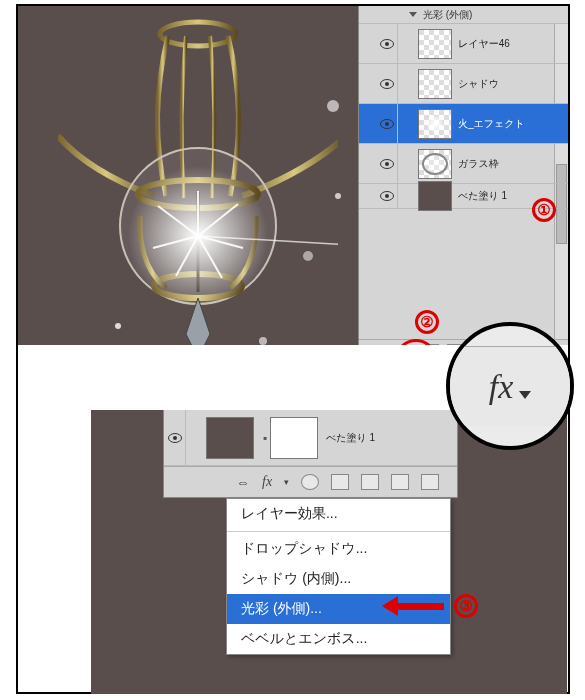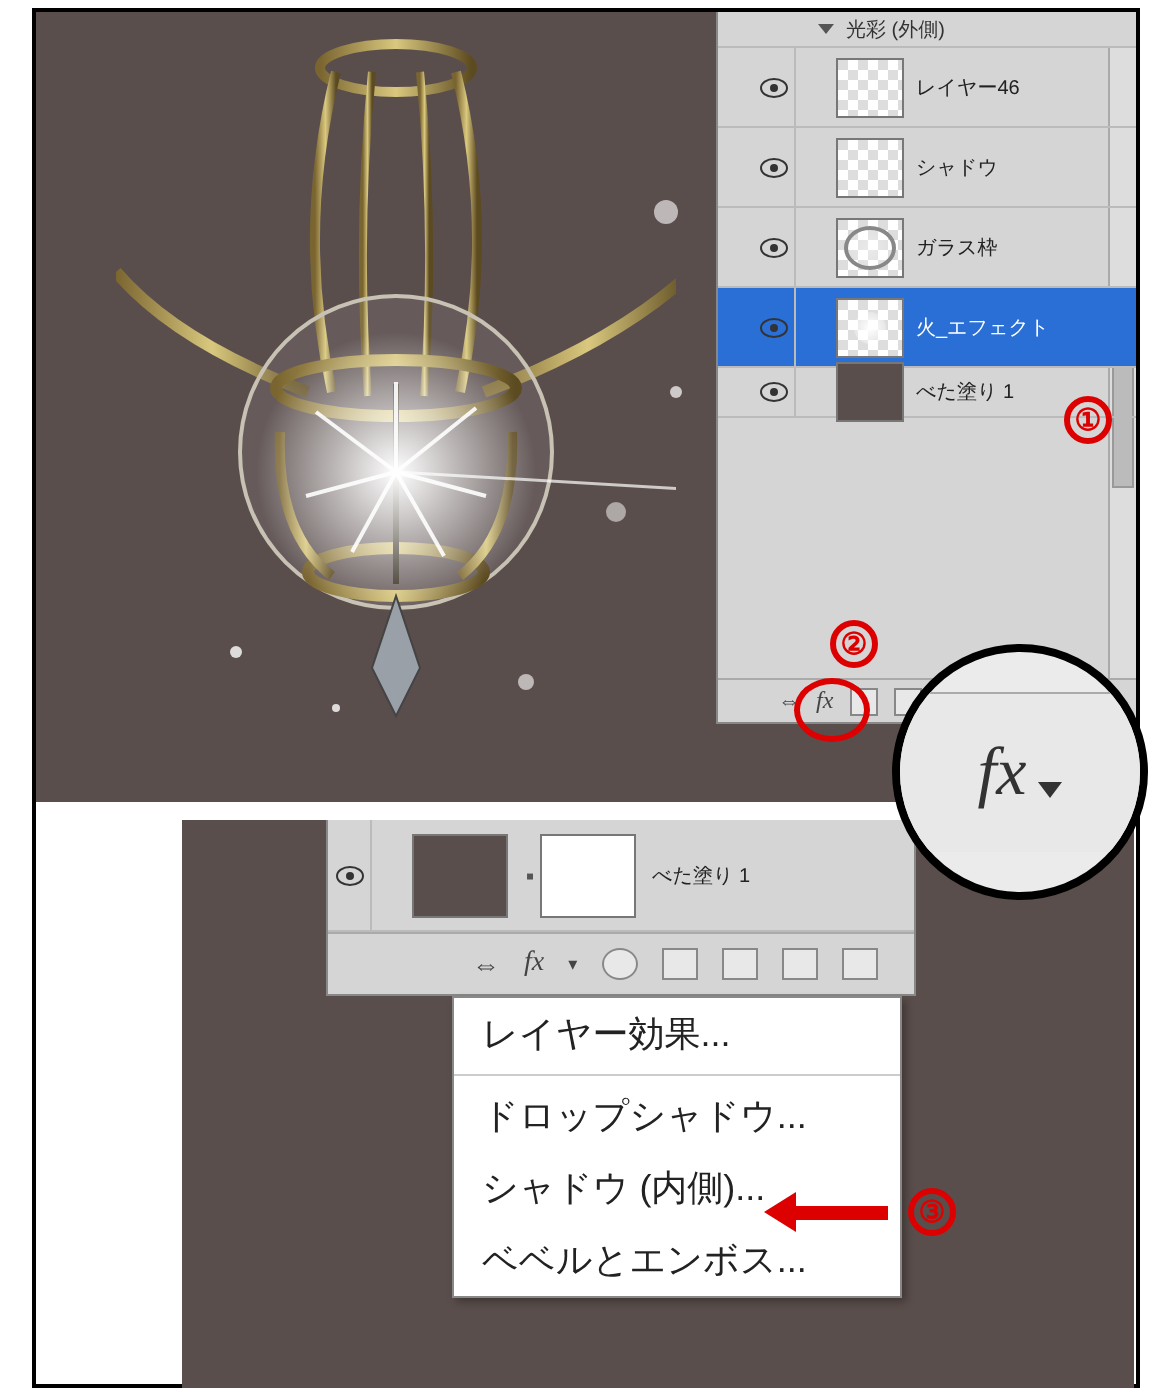--- a/index.html
+++ b/index.html
@@ -16,21 +16,21 @@
     position: absolute;
     left: 16px; top: 4px;
     width: 554px; height: 690px;
     border: 2px solid #000;
     background: #fff;
   }
   
   .scene1 {
     position: absolute;
     left: 0; top: 0;
-    width: 550px; height: 395px;
+    width: 550px; height: 339px;
     background: #5a4e4c;
     overflow: hidden;
   }
   
   .lantern {
     position: absolute;
     left: 40px; top: -20px; width: 280px; height: 380px;
     pointer-events: none;
   }
   
@@ -183,21 +183,21 @@
   .panel2-footer .ic.circ{border-radius:50%;}
   .menu {
     position:absolute;
     left:135px; top:88px;
     width:225px;
     background:#fff;
     border:1px solid #888;
     box-shadow:2px 2px 4px rgba(0,0,0,.3);
   }
   .menu-item{
-    padding:6px 14px;font-size:18px;color:#222;
+    padding:6px 14px;font-size:14px;color:#222;
     border-bottom: none;
   }
   .menu-item.hl{background:#2a6fd6;color:#fff;}
   .menu-sep{height:1px;background:#ccc;margin:2px 0;}
   .arrow3{
     position:absolute;
     left:285px; top:186px;
     width:70px;height:20px;
     pointer-events:none;
   }
@@ -285,41 +285,41 @@
             <div class="eye">
               <svg viewBox="0 0 14 10">
                 <ellipse cx="7" cy="5" rx="6.5" ry="4.5" fill="none" stroke="#333"></ellipse>
                 <circle cx="7" cy="5" r="2" fill="#333"></circle>
               </svg>
             </div>
             <div class="indent"></div>
             <div class="thumb"></div>
             <span class="layer-name">シャドウ</span>
           </div>
+          <div class="layer-row selected">
+            <div class="eye">
+              <svg viewBox="0 0 14 10">
+                <ellipse cx="7" cy="5" rx="6.5" ry="4.5" fill="none" stroke="#333"></ellipse>
+                <circle cx="7" cy="5" r="2" fill="#333"></circle>
+              </svg>
+            </div>
+            <div class="indent"></div>
+            <div class="thumb fire"></div>
+            <span class="layer-name">火_エフェクト</span>
+          </div>
           <div class="layer-row">
             <div class="eye">
               <svg viewBox="0 0 14 10">
                 <ellipse cx="7" cy="5" rx="6.5" ry="4.5" fill="none" stroke="#333"></ellipse>
                 <circle cx="7" cy="5" r="2" fill="#333"></circle>
               </svg>
             </div>
             <div class="indent"></div>
             <div class="thumb glass"></div>
             <span class="layer-name">ガラス枠</span>
-          </div>
-          <div class="layer-row selected">
-            <div class="eye">
-              <svg viewBox="0 0 14 10">
-                <ellipse cx="7" cy="5" rx="6.5" ry="4.5" fill="none" stroke="#333"></ellipse>
-                <circle cx="7" cy="5" r="2" fill="#333"></circle>
-              </svg>
-            </div>
-            <div class="indent"></div>
-            <div class="thumb fire"></div>
-            <span class="layer-name">火_エフェクト</span>
           </div>
           <div class="layer-row short">
             <div class="eye">
               <svg viewBox="0 0 14 10">
                 <ellipse cx="7" cy="5" rx="6.5" ry="4.5" fill="none" stroke="#333"></ellipse>
                 <circle cx="7" cy="5" r="2" fill="#333"></circle>
               </svg>
             </div>
             <div class="indent"></div>
             <div class="thumb solid-grey"></div>
@@ -381,20 +381,21 @@
         <span class="ic"></span>
         <span class="ic"></span>
       </div>
     </div>
 
     <div class="menu" id="fx-menu">
         <div class="menu-item">レイヤー効果...</div>
         <div class="menu-sep"></div>
         <div class="menu-item">ドロップシャドウ...</div>
         <div class="menu-item">シャドウ (内側)...</div>
+        <div class="menu-item hl">光彩 (外側)...</div>
         <div class="menu-item">ベベルとエンボス...</div>
       </div>
 
     <div class="arrow3">
       <div class="head"></div>
         <div class="shaft"></div>
     </div>
     <div class="anno-num" style="left:363px;top:184px">
         <span>③</span>
       </div>

